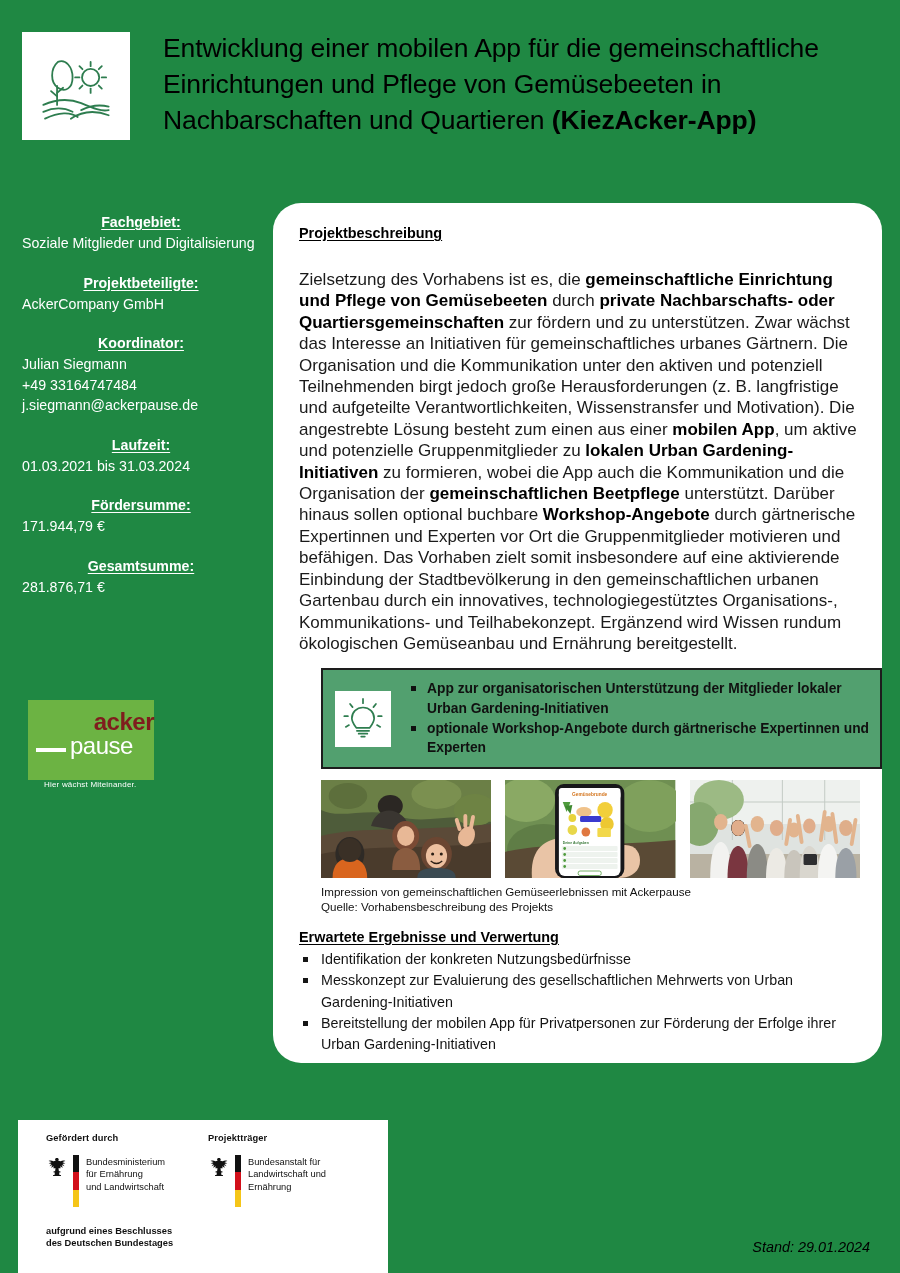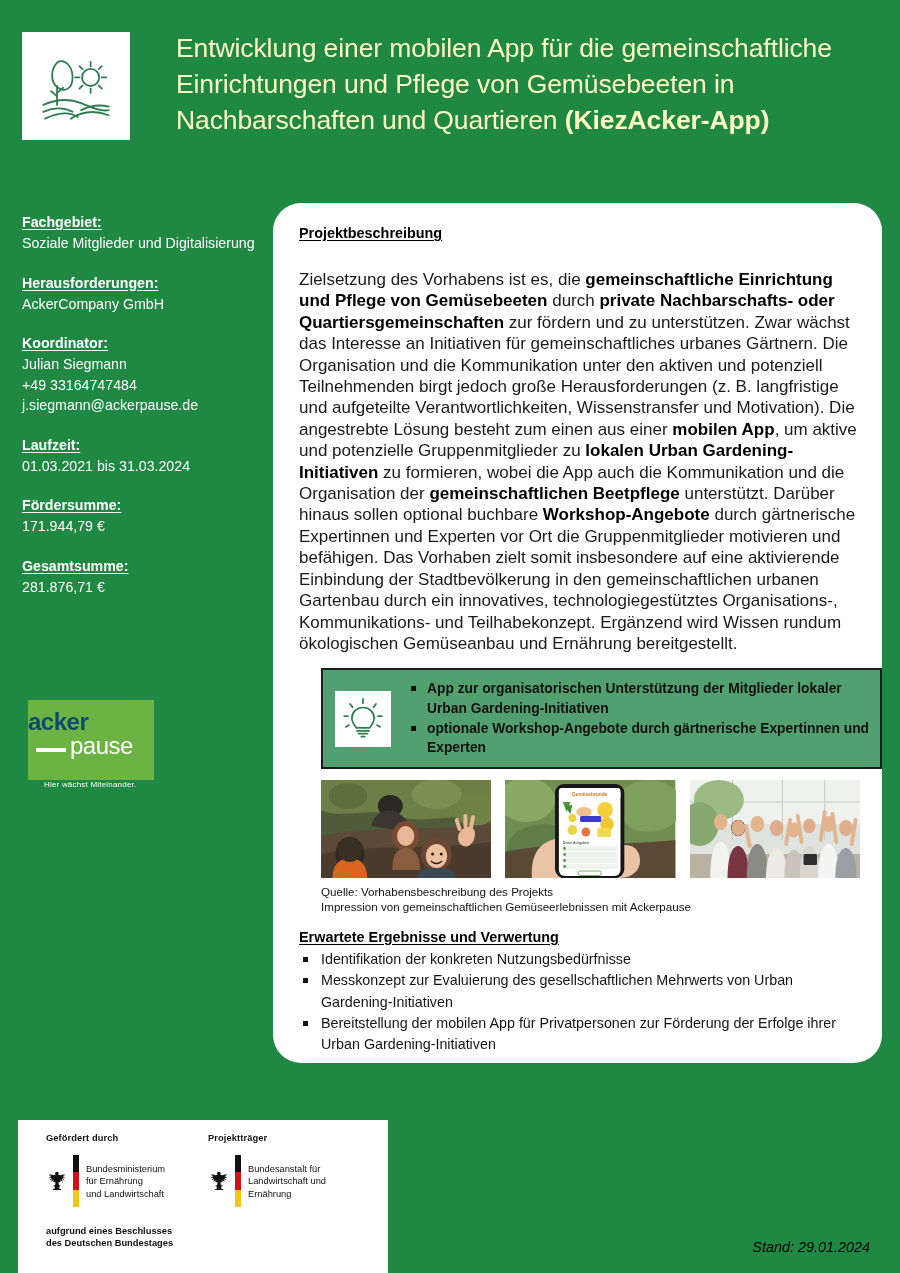--- a/index.html
+++ b/index.html
@@ -30,25 +30,25 @@
     height: 108px;
     background: #ffffff;
     flex: 0 0 108px;
     display: flex;
     align-items: center;
     justify-content: center;
     margin-top: 4px;
   }
 
   .header-title {
-    margin-left: 46px;
+    margin-left: 33px;
     font-size: 26.5px;
     line-height: 36px;
     font-weight: 400;
-    color: #fef9c3;
+    color: #000000;
     letter-spacing: -0.1px;
     padding-top: 2px;
   }
   .header-title .accent { font-weight: 700; }
 
   
   .sidebar {
     position: absolute;
     left: 22px;
     top: 212px;
@@ -57,20 +57,21 @@
 
   .side-block { margin-bottom: 19px; }
 
   .side-label {
     font-size: 14.2px;
     font-weight: 700;
     text-decoration: underline;
     text-underline-offset: 2px;
     line-height: 20px;
     margin-bottom: 1px;
+    text-align: center;
   }
 
   .side-value {
     font-size: 14.2px;
     font-weight: 400;
     line-height: 20.5px;
   }
 
   
   .acker-logo {
@@ -78,23 +79,25 @@
     left: 28px;
     top: 700px;
     width: 126px;
     height: 80px;
     background: #6CB343;
     padding: 9px 0 0 0;
   }
   .acker-line1 {
     font-size: 24px;
     font-weight: 700;
-    color: #0c4a6e;
+    color: #7f1d1d;
     line-height: 25px;
     letter-spacing: -0.5px;
+    padding-left: 27px;
+    text-align: right;
   }
   .acker-line2row {
     display: flex;
     align-items: center;
     margin-top: -1px;
     padding-left: 8px;
   }
   .acker-dash {
     width: 30px;
     height: 4px;
@@ -256,21 +259,21 @@
   .fcols { display: flex; }
   .fcol { width: 160px; }
   .fcol.second { margin-left: 2px; }
   .f-label {
     font-size: 9.3px;
     font-weight: 600;
     color: #111;
     margin-bottom: 12px;
     letter-spacing: 0.1px;
   }
-  .f-logo { display: flex; align-items: center; }
+  .f-logo { display: flex; align-items: flex-start; }
   .eagle { flex: 0 0 22px; margin-right: 5px; margin-top: 1px; }
   .flagbar {
     width: 6px;
     flex: 0 0 6px;
     height: 52px;
     margin-right: 7px;
     background: linear-gradient(to bottom,
        #111111 0%, #111111 33.3%,
        #D2101A 33.3%, #D2101A 66.6%,
        #F5C518 66.6%, #F5C518 100%);
@@ -335,21 +338,21 @@
 </div>
 
 <aside class="sidebar">
 
   <div class="side-block">
     <div class="side-label">Fachgebiet:</div>
     <div class="side-value">Soziale Mitglieder und Digitalisierung</div>
   </div>
 
   <div class="side-block">
-    <div class="side-label">Herausforderungen:</div>
+    <div class="side-label">Projektbeteiligte:</div>
     <div class="side-value">AckerCompany GmbH</div>
   </div>
 
   <div class="side-block">
     <div class="side-label">Koordinator:</div>
     <div class="side-value" style="white-space:pre-line">Julian Siegmann
 +49 33164747484
 j.siegmann@ackerpause.de</div>
   </div>
 
@@ -531,22 +534,22 @@
           <line x1="168" y1="64" x2="172" y2="40"></line>
           <line x1="62" y1="66" x2="58" y2="46"></line>
         </g>
 
         <rect x="118" y="74" width="14" height="11" rx="1.5" fill="#2e2e30"></rect>
       </svg>
     </div>
   </div>
 
   <div class="caption">
+    <div>Impression von gemeinschaftlichen Gemüseerlebnissen mit Ackerpause</div>
     <div>Quelle: Vorhabensbeschreibung des Projekts</div>
-    <div>Impression von gemeinschaftlichen Gemüseerlebnissen mit Ackerpause</div>
   </div>
 
   <div class="results">
     <div class="sec-head">Erwartete Ergebnisse und Verwertung</div>
     <ul class="res-list">
       <li>Identifikation der konkreten Nutzungsbedürfnisse</li>
       <li>Messkonzept zur Evaluierung des gesellschaftlichen Mehrwerts von Urban Gardening-Initiativen</li>
       <li>Bereitstellung der mobilen App für Privatpersonen zur Förderung der Erfolge ihrer Urban Gardening-Initiativen</li>
     </ul>
   </div>

